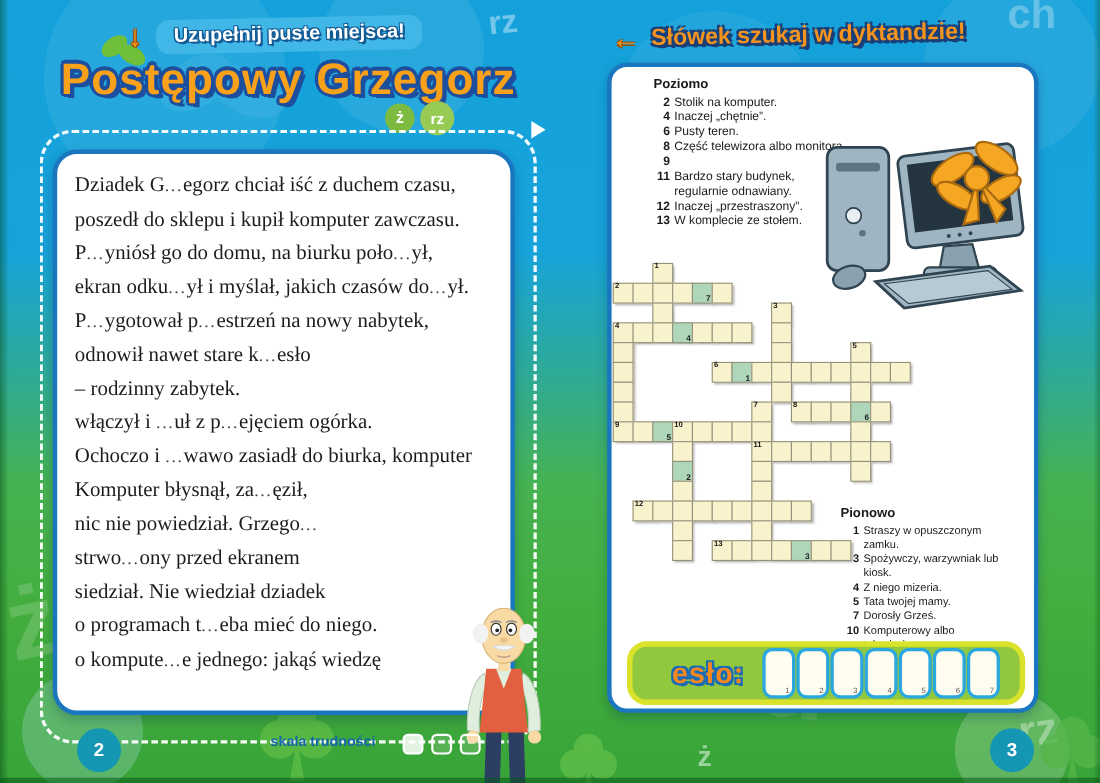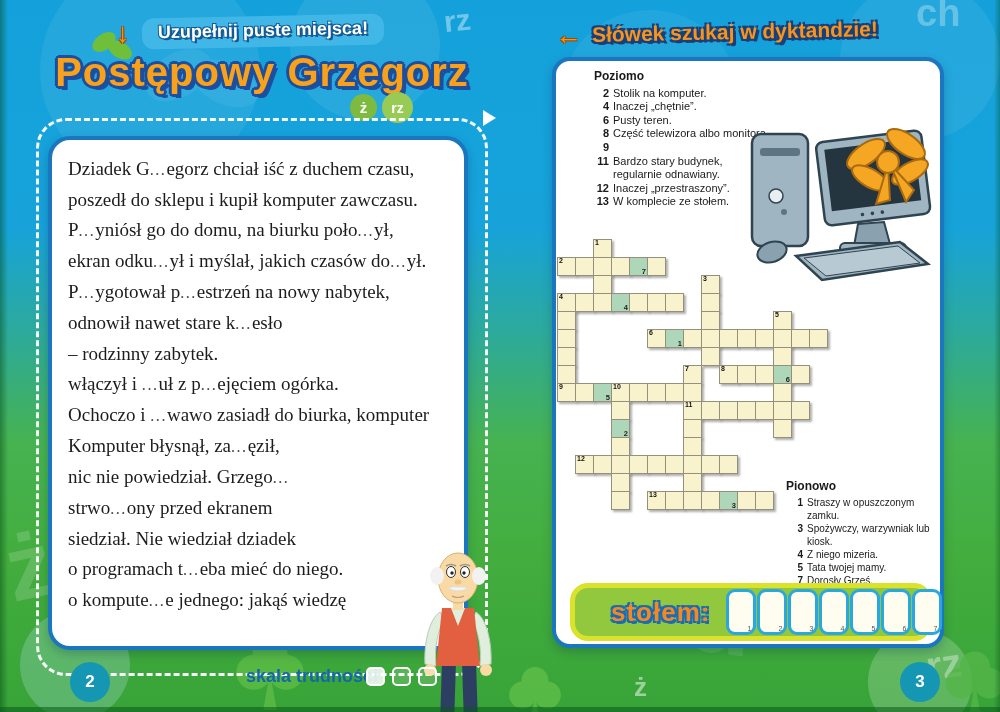--- a/index.html
+++ b/index.html
@@ -51,21 +51,21 @@
   
   .left-arrow{position:absolute;left:556px;top:20px;font-size:26px;font-weight:bold;color:var(--header-orange);
     text-shadow:1px 1px 0 #9c4f00,-1px 1px 0 #9c4f00,1px -1px 0 #9c4f00,-1px -1px 0 #9c4f00;}
   .instruction-right{position:absolute;left:592px;top:20px;font-size:21px;font-weight:bold;color:var(--header-orange);
     transform:rotate(-1.2deg);
     text-shadow:-2px -2px 0 #1b3f77,2px -2px 0 #1b3f77,-2px 2px 0 #1b3f77,2px 2px 0 #1b3f77,0 2px 0 #1b3f77,3px 3px 0 #1b3f77;}
   .puzzle-card{position:absolute;left:552px;top:57px;width:392px;height:591px;background:#fff;
     border:4px solid var(--card-border);border-radius:18px;box-sizing:border-box;box-shadow:0 4px 10px rgba(0,40,80,.25);}
   .clues{position:absolute;color:#1a1a1a;}
   .clues-across{left:594px;top:70px;width:178px;font-size:11px;line-height:13.6px;}
-  .clues-down{left:786px;top:460px;width:156px;font-size:10px;line-height:13px;margin-top:20px;}
+  .clues-down{left:764px;top:460px;width:156px;font-size:10px;line-height:13px;}
   .clues h4{margin:0 0 3px;font-size:12px;}
   .clue{display:flex;margin:0;}
   .clue .num{font-weight:bold;text-align:right;margin-right:4px;flex-shrink:0;}
   .clues-across .num{width:15px;}
   .clues-down .num{width:17px;}
   .computer{position:absolute;left:738px;top:112px;width:206px;height:172px;}
   .crossword{position:absolute;left:557px;top:239px;width:272px;height:272px;}
   .cell{position:absolute;width:19px;height:19px;background:var(--grid-cell);
     border:1px solid #94907b;box-sizing:border-box;box-shadow:2px 2px 2px rgba(80,80,80,.45);}
   .cell.green{background:var(--grid-green);}
@@ -76,21 +76,21 @@
   .haslo-label{margin-left:36px;font-size:26px;font-weight:bold;color:#f6881f;letter-spacing:1px;
     text-shadow:-2px -2px 0 #1b6cb5,2px -2px 0 #1b6cb5,-2px 2px 0 #1b6cb5,2px 2px 0 #1b6cb5,2px 3px 0 #1b6cb5;}
   .haslo-boxes{display:flex;margin-left:16px;}
   .haslo-box{position:relative;width:24px;height:40px;background:#fffdf0;border:3px solid var(--haslo-box-border);
     border-radius:9px;margin-right:1px;}
   .haslo-box .bn{position:absolute;bottom:0;right:2px;font-size:7px;color:#555;}
   .page-circle{position:absolute;width:40px;height:40px;border-radius:50%;background:var(--page-circle);
     color:#fff;font-size:17px;font-weight:bold;display:flex;align-items:center;justify-content:center;}
   .pc-left{left:70px;top:662px;}
   .pc-right{left:900px;top:662px;}
-  .difficulty-label{position:absolute;left:246px;top:666px;font-size:18px;font-weight:bold;color:var(--difficulty-text);}
+  .difficulty-label{position:absolute;left:246px;top:666px;font-size:13px;font-weight:bold;color:var(--difficulty-text);}
   .difficulty-boxes{position:absolute;left:366px;top:667px;display:flex;}
   .diffbox{width:19px;height:19px;border:2.5px solid #fff;border-radius:5px;margin-right:7px;box-sizing:border-box;}
   .diffbox.filled{background:rgba(255,255,255,.85);}
   .diffbox.empty{background:rgba(255,255,255,.15);}
 </style>
 </head>
 <body>
 
 <div class="canvas">
 
@@ -418,21 +418,21 @@
       <div class="cell" style="left: 126px; top: 252px;"></div>
       <div class="cell" style="left: 144px; top: 252px;"></div>
       <div class="cell green" style="left: 162px; top: 252px;">
         <span class="g">3</span>
       </div>
       <div class="cell" style="left: 180px; top: 252px;"></div>
       <div class="cell" style="left: 198px; top: 252px;"></div>
     </div>
 
   <div class="haslo-bar">
-    <span class="haslo-label">stołem:</span>
+    <span class="haslo-label">esło:</span>
     <div class="haslo-boxes" id="haslo-boxes">
         <div class="haslo-box">
           <span class="bn">1</span>
         </div>
         <div class="haslo-box">
           <span class="bn">2</span>
         </div>
         <div class="haslo-box">
           <span class="bn">3</span>
         </div>

